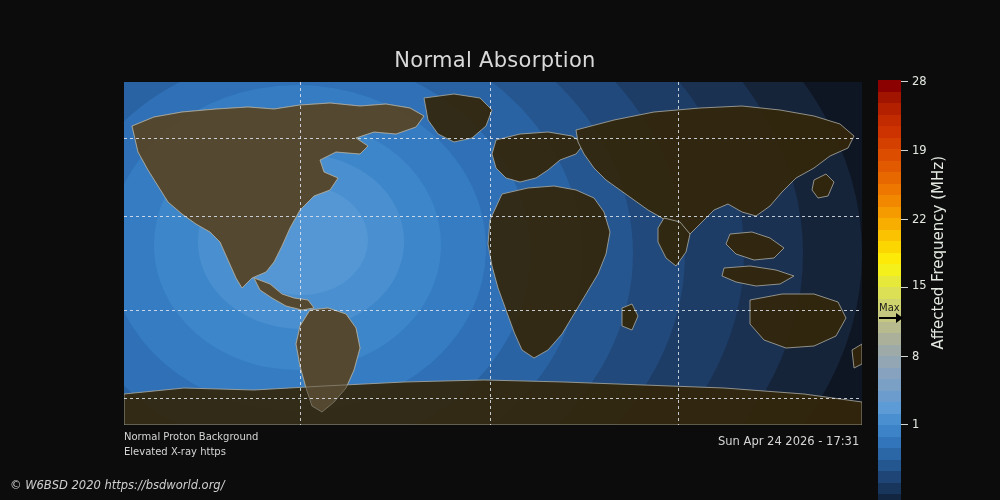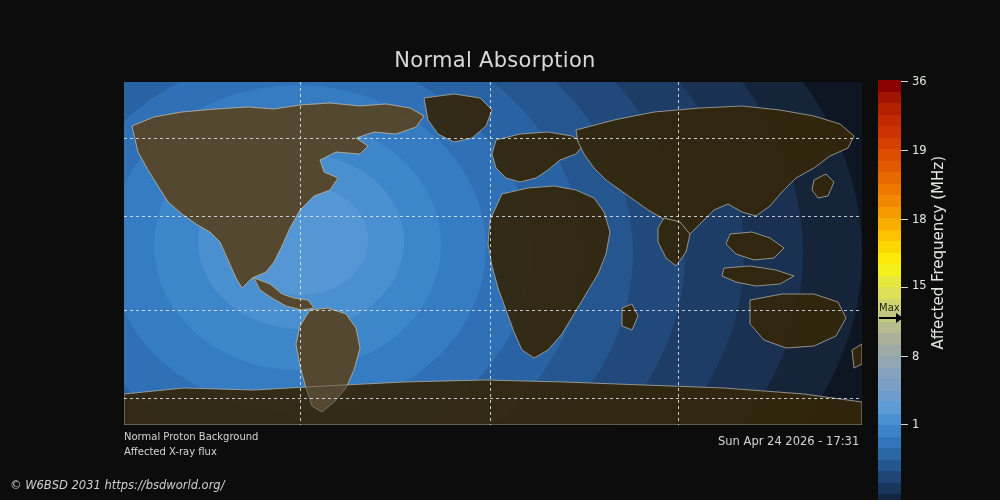--- a/index.html
+++ b/index.html
@@ -181,44 +181,44 @@
   <div class="maxmark" style="top:303px;">
     <div class="mtxt">Max</div>
     <div class="marrow">
       <div class="shaft"></div>
         <div class="head"></div>
     </div>
   </div>
 
   <div class="cb-ticks">
     <div class="ctick" style="top:1px;"></div>
-    <div class="clabel" style="top:1px;">36</div>
+    <div class="clabel" style="top:1px;">28</div>
 
     <div class="ctick" style="top:69.8px;"></div>
     <div class="clabel" style="top:69.8px;">19</div>
 
     <div class="ctick" style="top:138.6px;"></div>
-    <div class="clabel" style="top:138.6px;">18</div>
+    <div class="clabel" style="top:138.6px;">22</div>
 
     <div class="ctick" style="top:207.4px;"></div>
     <div class="clabel" style="top:192px;margin-top:13px;">15</div>
 
     <div class="ctick" style="top:276.2px;"></div>
     <div class="clabel" style="top:276.2px;">8</div>
 
     <div class="ctick" style="top:344px;"></div>
     <div class="clabel" style="top:344px;">1</div>
   </div>
 
   <div class="cb-axis-label">
     <span>Affected Frequency (MHz)</span>
   </div>
 
   <div class="cap-left">
     <div>Normal Proton Background</div>
-    <div>Affected X-ray flux</div>
+    <div>Elevated X-ray https</div>
   </div>
 
   <div class="cap-date">Sun Apr 24 2026 - 17:31</div>
 
-  <div class="footer">© W6BSD 2031 https://bsdworld.org/</div>
+  <div class="footer">© W6BSD 2020 https://bsdworld.org/</div>
 
 </div>
 
 </body></html>

